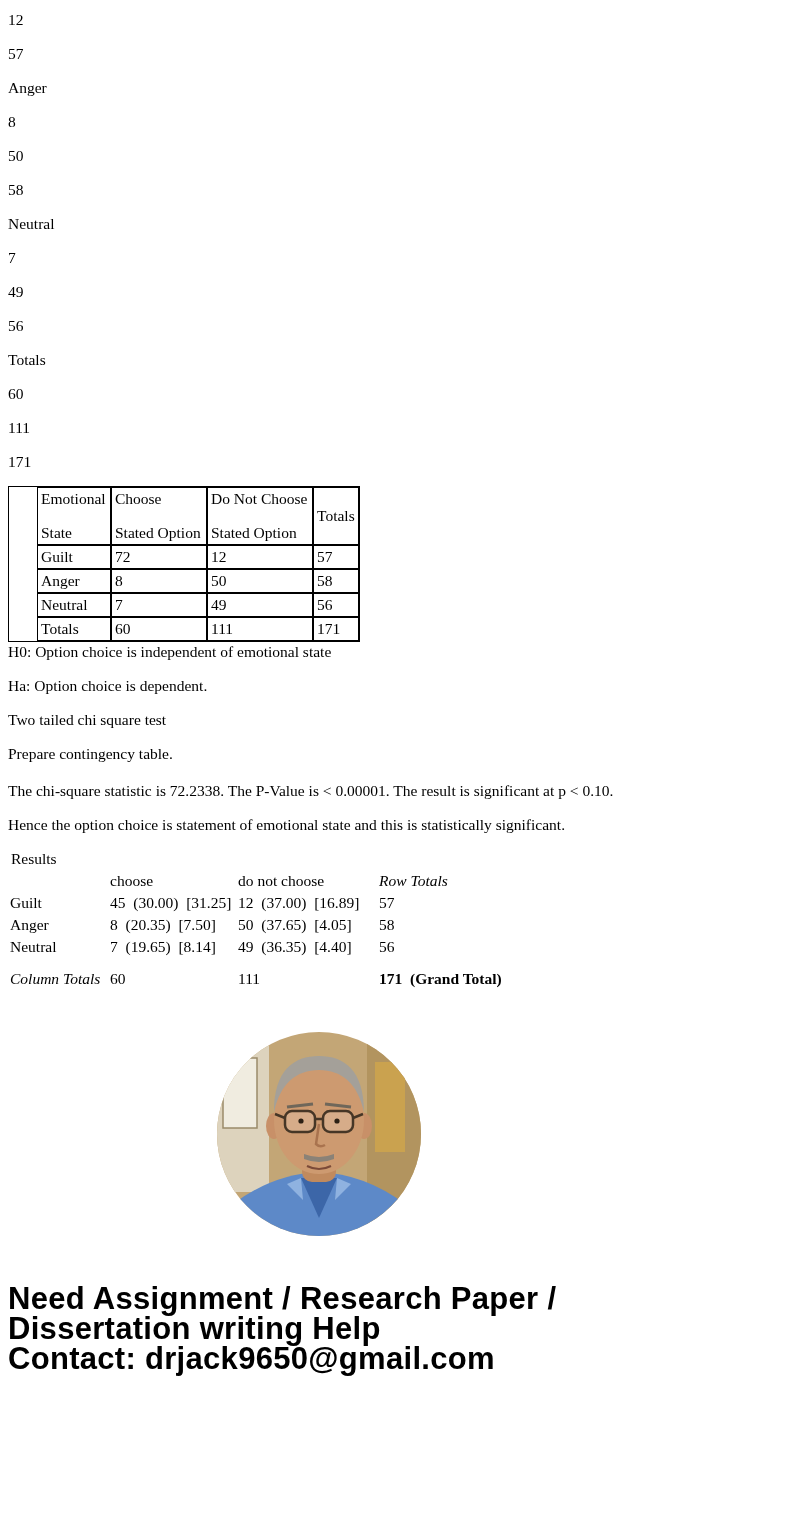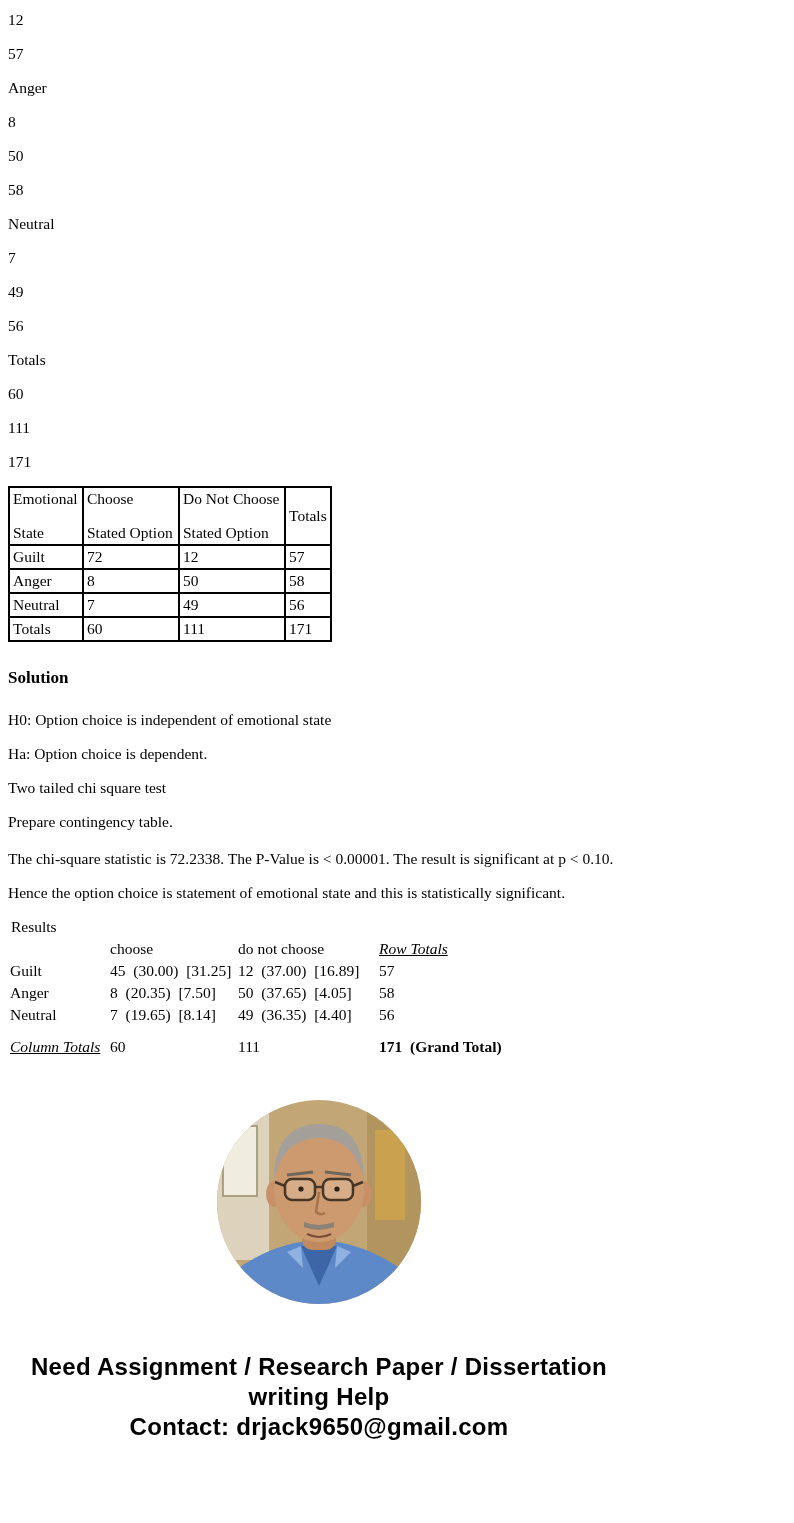--- a/index.html
+++ b/index.html
@@ -20,20 +20,21 @@
   .intro p {
     margin: 0 0 15px 0;
     line-height: 19px;
   }
   
   table.ct {
     border-collapse: separate;
     border-spacing: 0;
     border: 1px solid #000;
     margin: 6px 0 0 0;
+    padding-left: 28px;
   }
   table.ct td {
     border: 1px solid #000;
     padding: 1px 3px 2px 3px;
     vertical-align: top;
     line-height: 19px;
   }
   table.ct td.c0 { width: 66px; }
   table.ct td.c1 { width: 88px; }
   table.ct td.c2 { width: 98px; }
@@ -65,43 +66,43 @@
   table.res td {
     padding: 0 0 4px 0;
     line-height: 18px;
     white-space: pre;
     vertical-align: top;
   }
   table.res td.rc0 { width: 100px; padding-left: 2px; }
   table.res td.rc1 { width: 128px; }
   table.res td.rc2 { width: 141px; }
   table.res tr.foot td { padding-top: 10px; }
-  .italic { font-style: italic; text-decoration: underline; }
+  .italic { font-style: italic; }
   .bold   { font-weight: bold; }
   
   .avatar-wrap {
     display: flex;
     justify-content: center;
     margin-top: 40px;
   }
   .avatar {
     width: 204px;
     height: 204px;
     border-radius: 50%;
     overflow: hidden;
   }
   .avatar svg { display: block; }
   
   .banner {
     margin: 48px auto 0 auto;
     max-width: 744px;
-    text-align: center;
+    text-align: left;
     font-family: "Liberation Sans", "DejaVu Sans", sans-serif;
     font-weight: 800;
-    font-size: 24px;
+    font-size: 31px;
     line-height: 30px;
     letter-spacing: 0.3px;
   }
 </style>
 </head>
 <body>
 
 <div class="page">
 
   <div class="intro">
@@ -158,21 +159,20 @@
     </tr>
     <tr>
       <td class="c0">Totals</td>
       <td class="c1">60</td>
       <td class="c2">111</td>
       <td class="c3">171</td>
     </tr>
   </tbody>
     </table>
 
-  <h2 class="solution">Solution</h2>
 
   <div class="paras">
     <p>H0: Option choice is independent of emotional state</p>
     <p>Ha: Option choice is dependent.</p>
     <p>Two tailed chi square test</p>
     <p>Prepare contingency table.</p>
     <p class="gap-top">The chi-square statistic is 72.2338. The P-Value is &lt; 0.00001. The result is significant at p &lt; 0.10.</p>
     <p>Hence the option choice is statement of emotional state and this is statistically significant.</p>
   </div>
 

